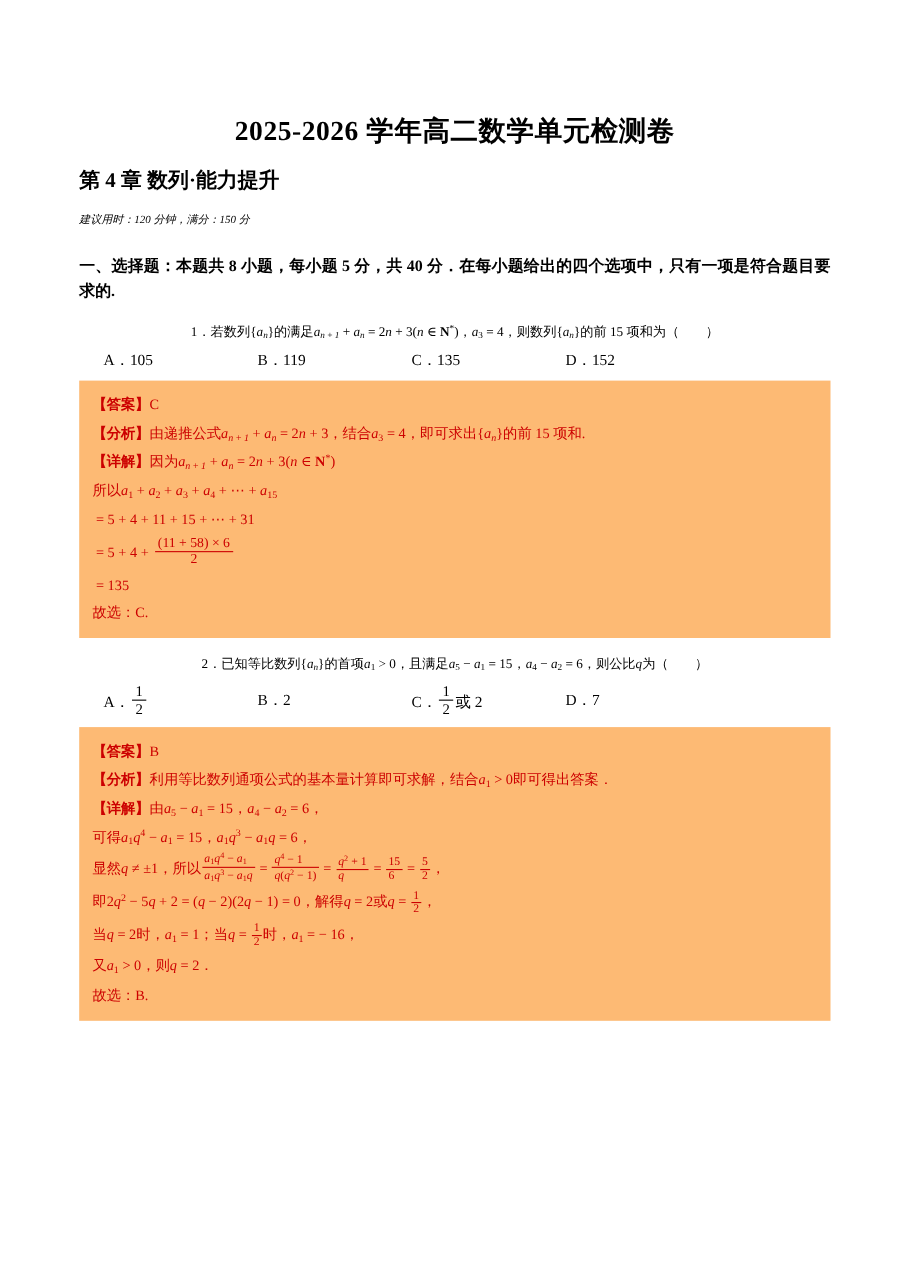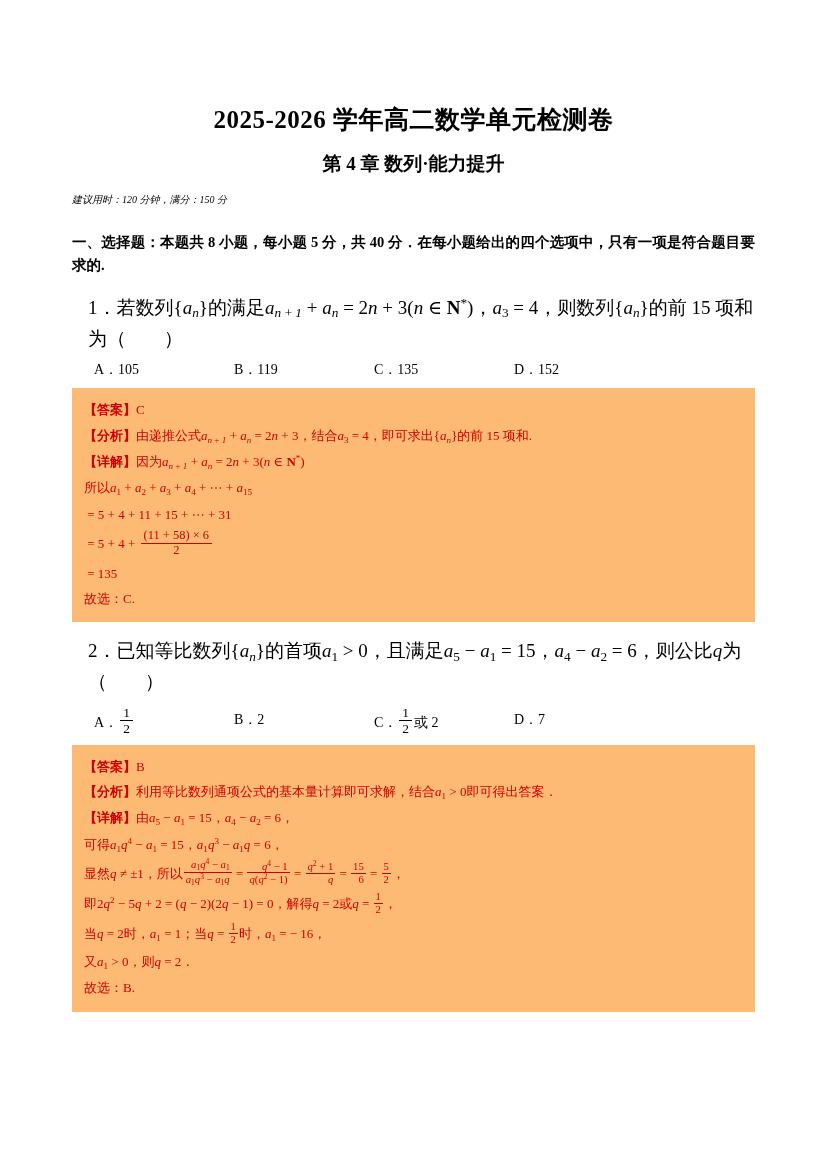--- a/index.html
+++ b/index.html
@@ -23,41 +23,41 @@
   }
   .doc-title {
     text-align: center;
     font-size: 25px;
     font-weight: bold;
     letter-spacing: 0.5px;
     margin: 8px 0 0 0;
     line-height: 1.3;
   }
   .doc-subtitle {
-    text-align: center;
     font-size: 19px;
     font-weight: bold;
     margin: 14px 0 0 0;
   }
   .doc-note {
     font-size: 10px;
     margin: 16px 0 0 0;
     font-style: italic;
   }
   .section-head {
     font-size: 14.5px;
     font-weight: bold;
     line-height: 1.65;
     margin: 24px 0 0 0;
     text-align: justify;
   }
   .question {
-    font-size: 19px;
+    font-size: 12px;
     line-height: 1.6;
-    margin: 14px 0 0 16px;
+    margin: 14px 0 0 0;
+    text-align: center;
   }
   .options {
     display: flex;
     font-size: 14px;
     margin: 7px 0 0 22px;
   }
   .options > span {
     display: inline-block;
   }
   .opt-w { width: 140px; }
@@ -86,21 +86,21 @@
     line-height: 1.12;
     font-size: 0.96em;
     margin: 0 2px;
   }
   .frac > span { display: block; padding: 0 3px; }
   .frac > span.num { border-bottom: 1px solid #cc0000; }
   .frac.blk > span.num { border-bottom: 1px solid #000; }
   .frac-sm {
     display: inline-block;
     vertical-align: -0.45em;
-    text-align: right;
+    text-align: left;
     line-height: 1.1;
     font-size: 0.82em;
     margin: 0 1px;
   }
   .frac-sm > span { display: block; padding: 0 2px; }
   .frac-sm > span.num { border-bottom: 1px solid #cc0000; }
 </style>
 </head>
 <body>
 

